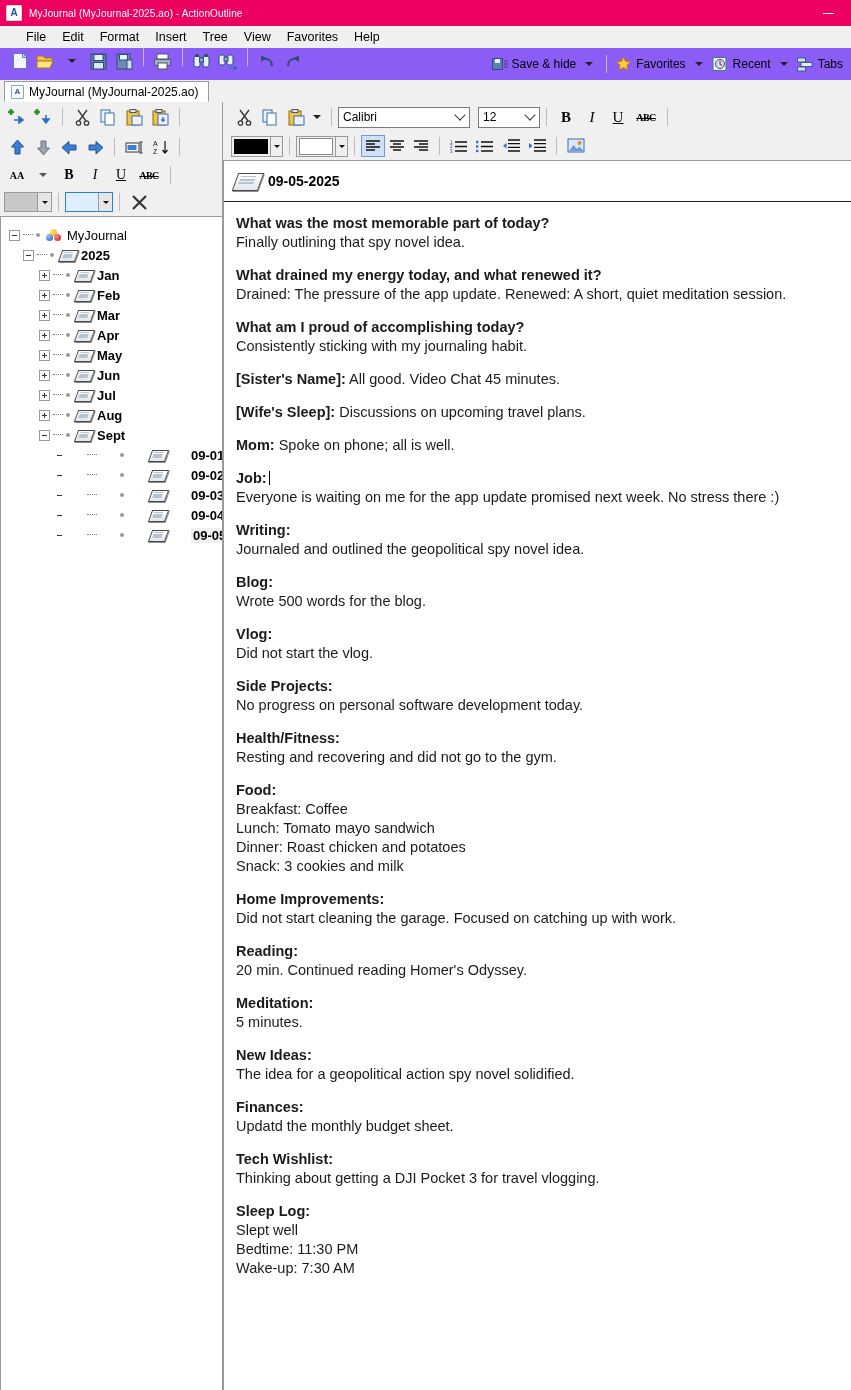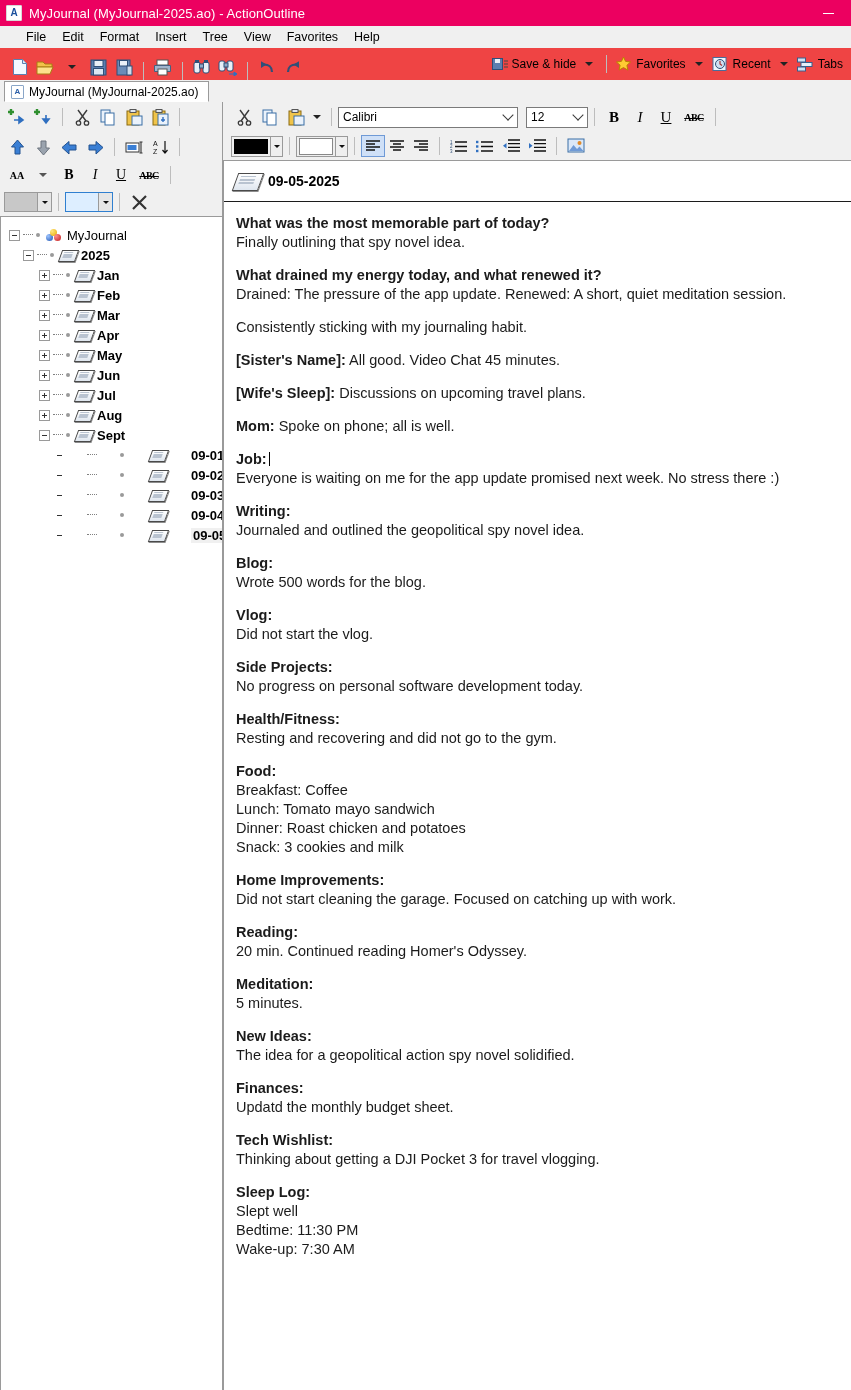--- a/index.html
+++ b/index.html
@@ -15,37 +15,37 @@
     display:flex;align-items:center;position:relative;
   }
   .app-icon{
     width:16px;height:16px;margin:0 7px 0 6px;flex:none;
     background:#ffffff;border:1px solid #d8d8d8;border-radius:1px;
     display:flex;align-items:center;justify-content:center;
     font-size:10px;font-weight:bold;color:#1a4f9c;line-height:1;
     font-family:"Liberation Sans",sans-serif;
     box-sizing:border-box;
   }
-  .title-text{font-size:13px;letter-spacing:.1px;white-space:nowrap;}
+  .title-text{font-size:10px;letter-spacing:.1px;white-space:nowrap;}
   .win-btns{position:absolute;right:0;top:0;height:26px;display:flex;}
   .win-btn{width:45px;height:26px;display:flex;align-items:center;justify-content:center;}
   .minbar{width:11px;height:1px;background:#ffffff;display:block;}
 
   
   .menubar{
     height:22px;background:#f0f0f0;display:flex;align-items:center;
     padding-left:18px;border-bottom:0;
   }
   .menu-item{
     font-size:12.5px;color:#000;padding:2px 8px;white-space:nowrap;line-height:1;
   }
 
   
   .maintool{
-    height:32px;background:#ef4444;display:flex;align-items:flex-end;
+    height:32px;background:#8b5cf6;display:flex;align-items:flex-start;
     padding-left:7px;position:relative;
   }
   .tbtn{
     width:26px;height:26px;display:flex;align-items:center;justify-content:center;flex:none;
   }
   .sep{width:1px;height:18px;background:#bdbdbd;margin:0 6px;flex:none;}
   .drop-arrow{
     width:0;height:0;border-left:4px solid transparent;border-right:4px solid transparent;
     border-top:4px solid #222;margin:0 2px;
   }
@@ -123,21 +123,21 @@
   .tlabel.sel{background:#f0f0f0;padding:1px 2px;}
   .tlabel.root{font-weight:normal;}
   .ind1{padding-left:14px;}
   .ind2{padding-left:30px;}
   .ind3{padding-left:46px;gap:20px;}
 
   
   .etoolrow{height:30px;display:flex;align-items:center;padding-left:8px;background:#f0f0f0;}
   .etoolrow.r2{height:28px;}
   .fontbox{
-    width:180px;height:21px;border:1px solid #7a7a7a;background:#fff;display:flex;align-items:center;
+    width:132px;height:21px;border:1px solid #7a7a7a;background:#fff;display:flex;align-items:center;
     font-size:12px;color:#000;padding-left:4px;box-sizing:border-box;position:relative;
   }
   .sizebox{
     width:62px;height:21px;border:1px solid #7a7a7a;background:#fff;display:flex;align-items:center;
     font-size:12px;color:#000;padding-left:4px;box-sizing:border-box;position:relative;margin-left:8px;
   }
   .chev{
     position:absolute;right:5px;top:50%;margin-top:-2px;width:7px;height:7px;
     border-right:1.5px solid #3a3a3a;border-bottom:1.5px solid #3a3a3a;
     transform:translateY(-50%) rotate(45deg);
@@ -742,20 +742,21 @@
       <div class="docbody">
         <div class="blk">
             <div class="h">What was the most memorable part of today?</div>
             <div class="t">Finally outlining that spy novel idea.</div>
           </div>
         <div class="blk">
             <div class="h">What drained my energy today, and what renewed it?</div>
             <div class="t">Drained: The pressure of the app update. Renewed: A short, quiet meditation session.</div>
           </div>
         <div class="blk">
+            <div class="h">What am I proud of accomplishing today?</div>
             <div class="t">Consistently sticking with my journaling habit.</div>
           </div>
         <div class="blk">
             <div><span class="h">[Sister's Name]:</span><span class="t"> All good. Video Chat 45 minutes.</span></div>
           </div>
         <div class="blk">
             <div><span class="h">[Wife's Sleep]:</span><span class="t"> Discussions on  upcoming travel plans.</span></div>
           </div>
         <div class="blk">
             <div><span class="h">Mom:</span><span class="t"> Spoke on phone; all is well.</span></div>

